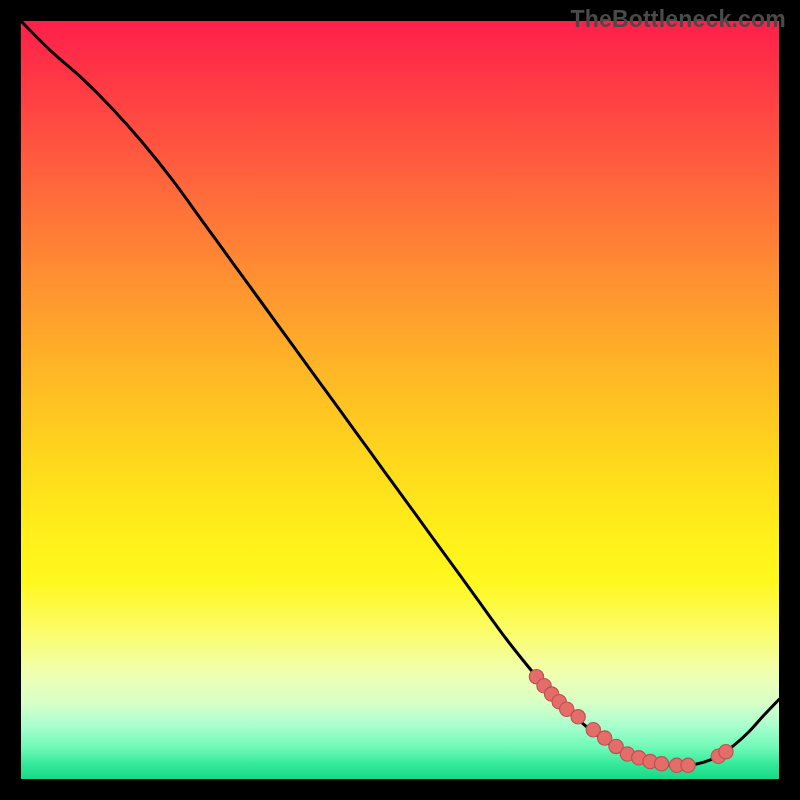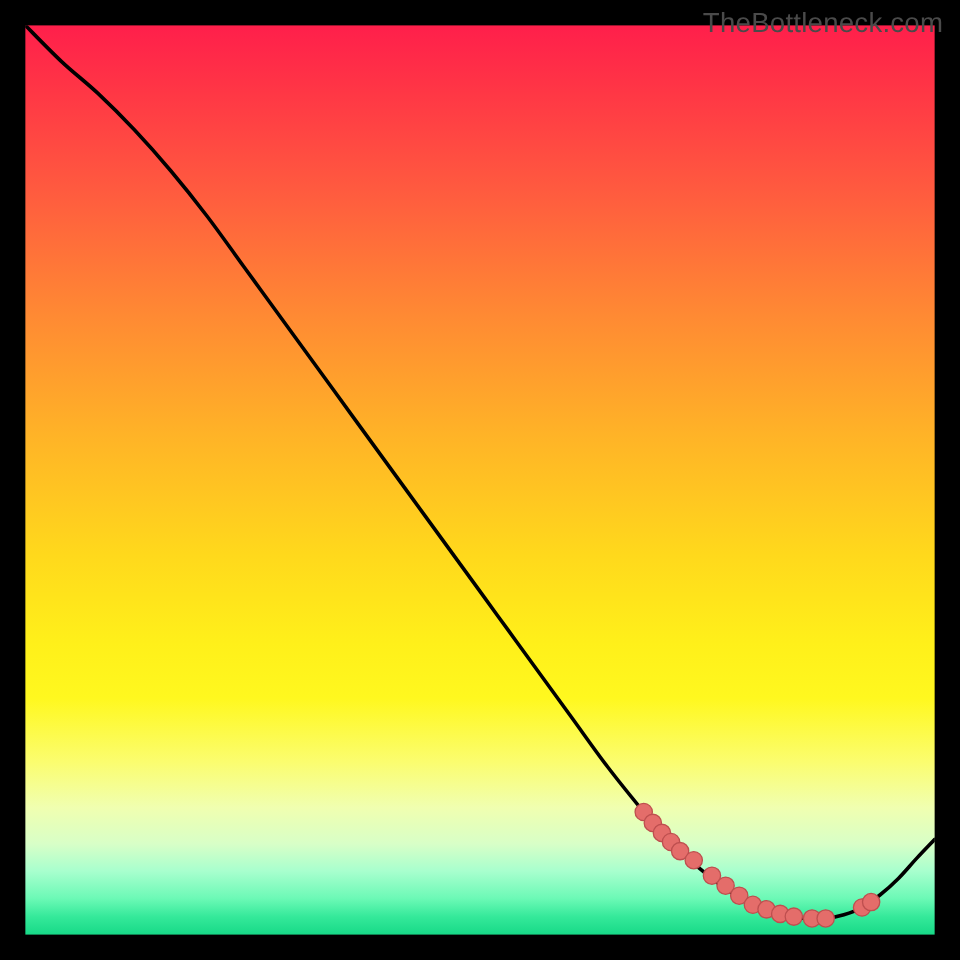--- a/index.html
+++ b/index.html
@@ -15,21 +15,21 @@
     position: relative;
     width: 800px;
     height: 800px;
   }
   .watermark {
     position: absolute;
     top: 6px;
     right: 14px;
     color: #4a4a4a;
     font-size: 23px;
-    font-weight: 400;
+    font-weight: 700;
     letter-spacing: 0.2px;
     z-index: 5;
     user-select: none;
   }
   .plot-outer {
     position: absolute;
     left: 14px;
     top: 14px;
     width: 772px;
     height: 772px;

